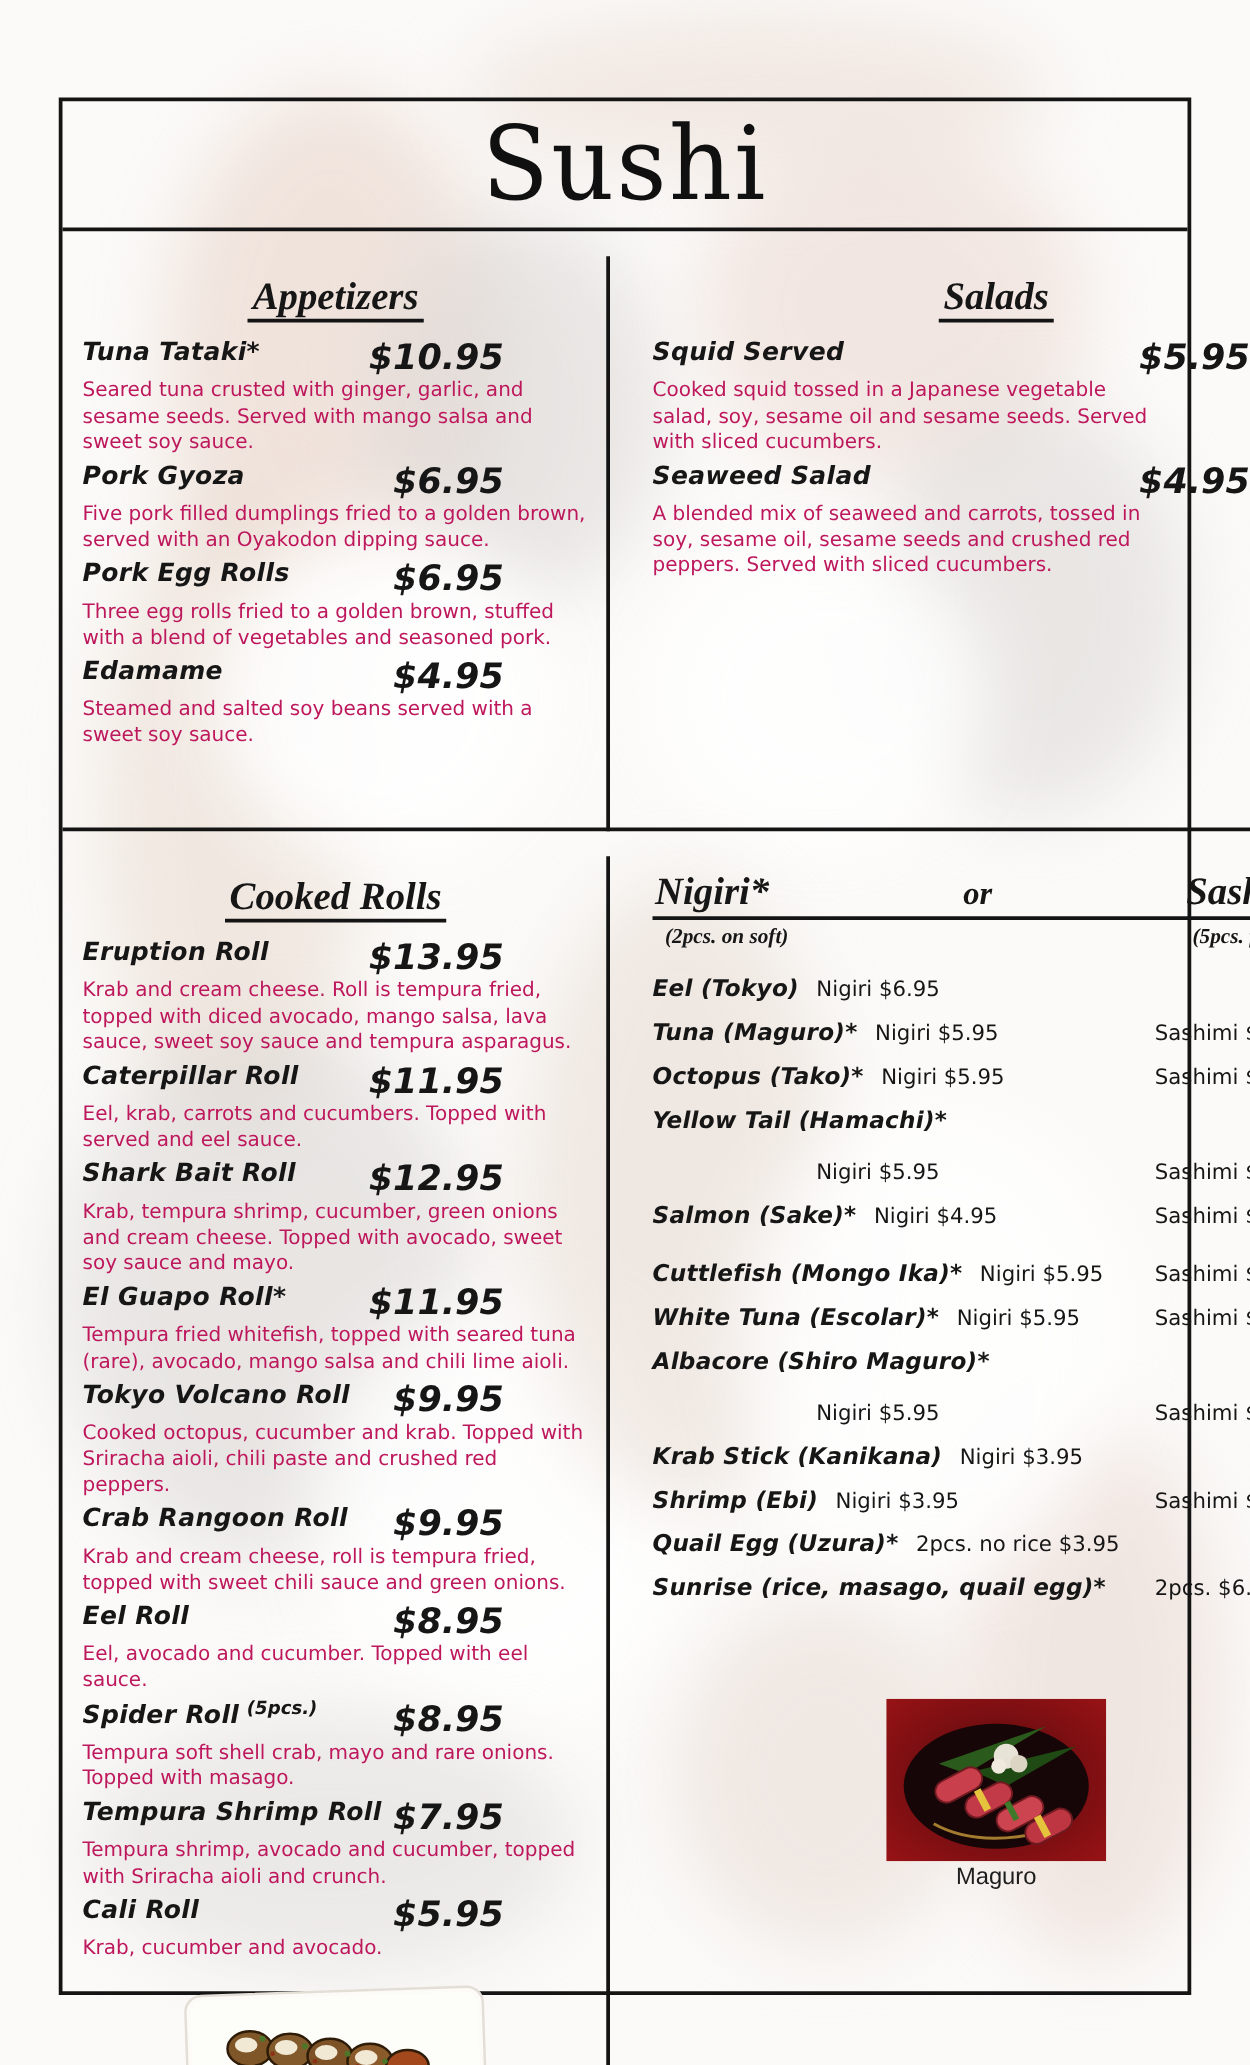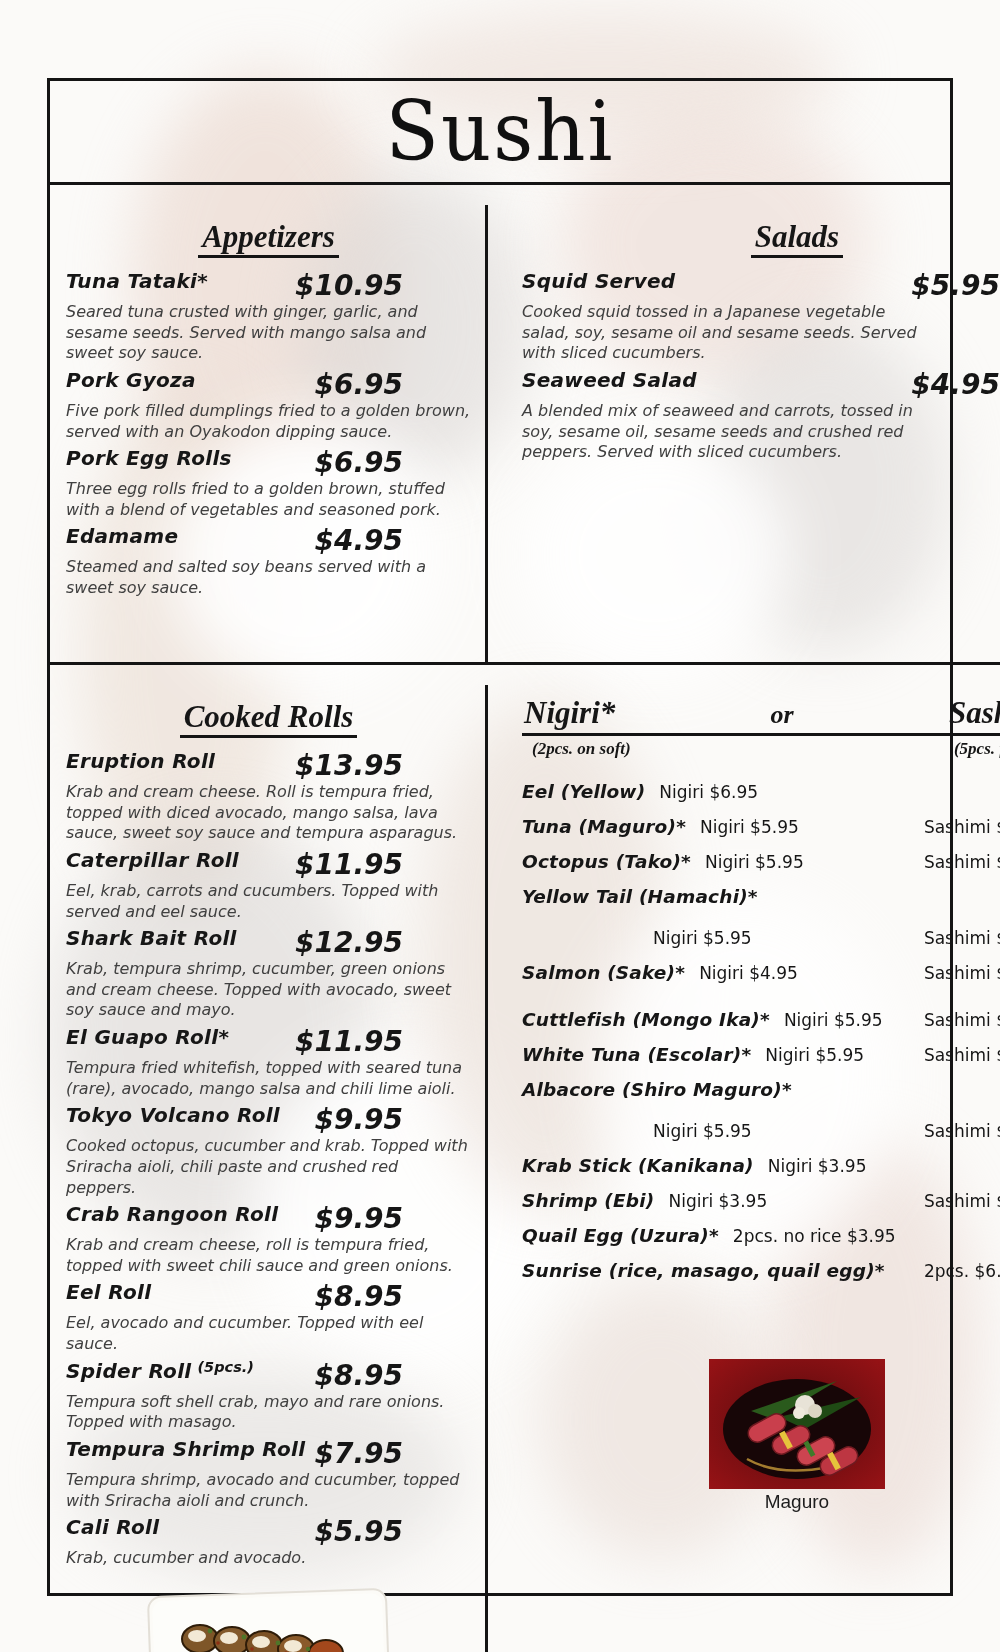--- a/index.html
+++ b/index.html
@@ -40,21 +40,21 @@
   .sec-head span { font-family:"Liberation Serif", serif; font-style:italic; font-weight:700; font-size:31px; border-bottom:3px solid #141414; padding:0 4px 1px 4px; }
 
   
   .item { margin-bottom:4px; }
   .item-head { display:flex; align-items:flex-start; }
   .iname { font-size:20px; font-weight:700; font-style:italic; line-height:1.25; white-space:nowrap; letter-spacing:.3px; }
   .inote { font-size:14.5px; font-weight:700; font-style:italic; margin-left:6px; }
   .inote:empty { display:none; }
   .iprice { margin-left:auto; font-size:28px; font-weight:700; font-style:italic; padding-right:68px; white-space:nowrap; }
   .panel.right .iprice { padding-right:72px; }
-  .idesc { font-size:16px; font-style:italic; line-height:1.29; color:#404040; max-width:412px; }
+  .idesc { font-size:16px; line-height:1.29; color:#be185d; max-width:412px; }
 
   
   .ns-head { display:flex; align-items:baseline; justify-content:space-between; border-bottom:3px solid #141414; padding:0 4px 2px 2px; font-family:"Liberation Serif", serif; font-style:italic; font-weight:700; }
   .ns-head .hl, .ns-head .hr { font-size:31px; }
   .ns-head .hm { font-size:26px; }
   .ns-sub { display:flex; justify-content:space-between; font-family:"Liberation Serif", serif; font-style:italic; font-weight:700; font-size:17px; padding:3px 6px 0 10px; margin-bottom:22px; }
 
   .nrow { display:flex; align-items:baseline; gap:14px; margin-bottom:14px; }
   .nname { font-size:18.5px; font-weight:700; font-style:italic; white-space:nowrap; letter-spacing:.2px; }
   .np { font-size:17px; white-space:nowrap; }
@@ -334,21 +334,21 @@
         <span class="hm">or</span>
         <span class="hr">Sashimi*</span>
       </div>
       <div class="ns-sub">
         <span>(2pcs. on soft)</span>
         <span>(5pcs. fish only)</span>
       </div>
       <div>
 
           <div class="nrow">
-            <span class="nname">Eel (Yellow)</span>
+            <span class="nname">Eel (Tokyo)</span>
             <span class="np np-center">Nigiri  $6.95</span>
 
           </div>
 
           <div class="nrow">
             <span class="nname">Tuna (Maguro)*</span>
             <span class="np np-center">Nigiri  $5.95</span>
             <span class="np np-right">Sashimi $8.95</span>
           </div>
 

